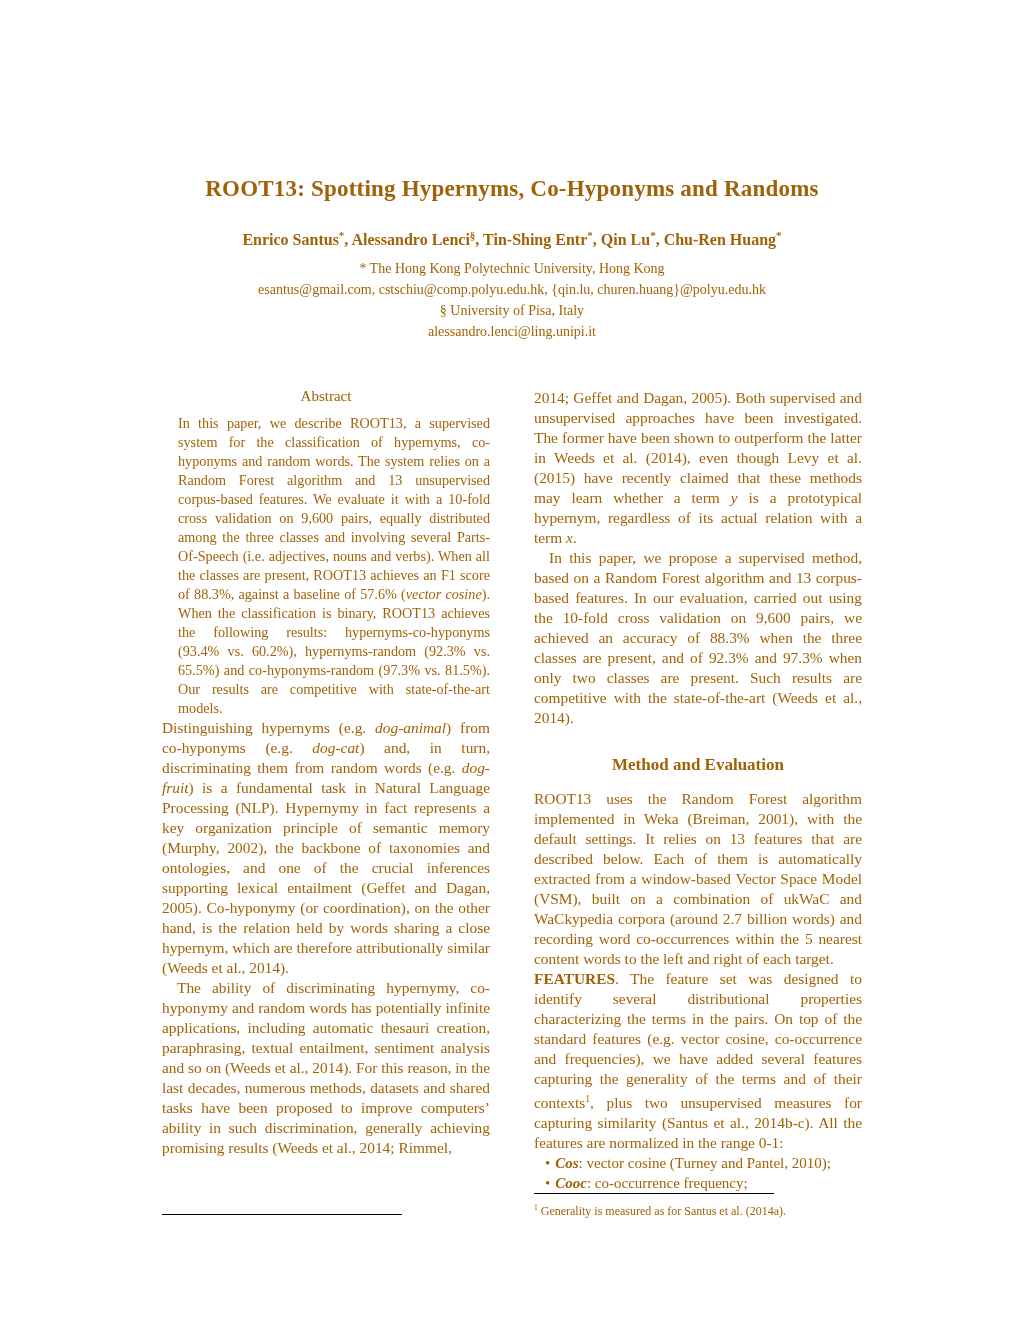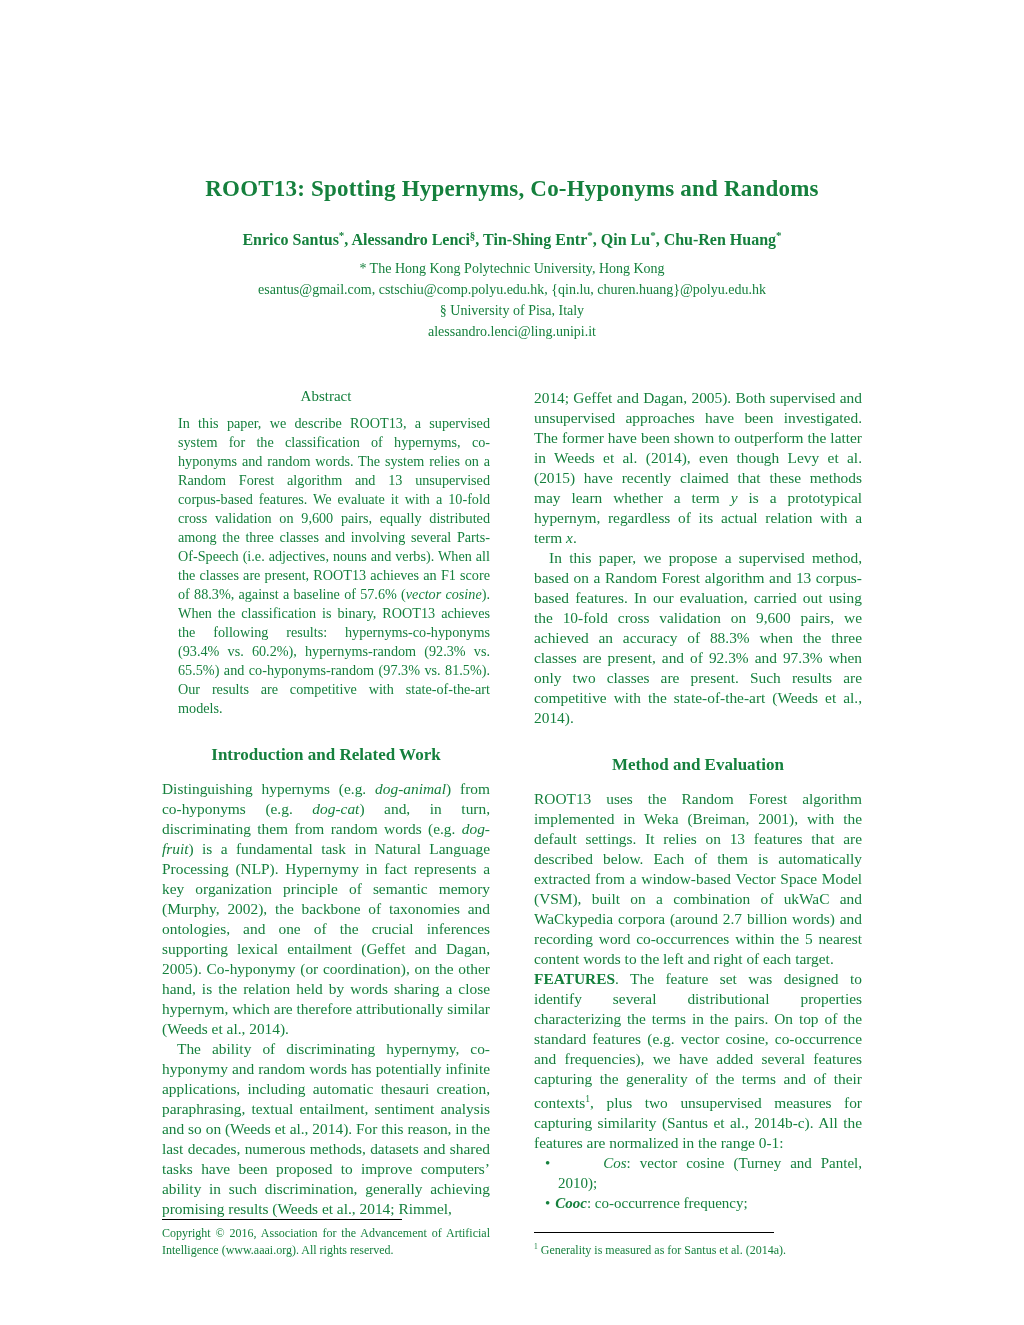--- a/index.html
+++ b/index.html
@@ -1,21 +1,21 @@
 <!DOCTYPE html>
 <html><head>
 <meta charset="utf-8">
 <style>
   * { margin: 0; padding: 0; box-sizing: border-box; }
   html, body { background: #ffffff; }
   .page {
     width: 880px;
     height: 1325px;
     background: #ffffff;
-    color: #15803d;
+    color: #a16207;
     font-family: "Liberation Serif", "DejaVu Serif", serif;
     overflow: hidden;
     position: relative;
     margin: 0 auto;
   }
   .header { text-align: center; padding-top: 176px; }
   .title { font-size: 23px; font-weight: bold; letter-spacing: 0.2px; }
   .authors { margin-top: 27px; font-size: 16px; font-weight: bold; }
   .authors sup { font-size: 11px; }
   .affil-block { margin-top: 9px; font-size: 14px; line-height: 21px; }
@@ -95,40 +95,38 @@
       <div class="affil-line">alessandro.lenci@ling.unipi.it</div>
     </div>
   </div>
 
   <div class="columns">
 
     <div class="col">
       <div class="abstract-heading">Abstract</div>
       <p class="abstract-body"><span>In this paper, we describe ROOT13, a supervised system for the classification of hypernyms, co-hyponyms and random words. The system relies on a Random Forest algorithm and 13 unsupervised corpus-based features. We evaluate it with a 10-fold cross validation on 9,600 pairs, equally distributed among the three classes and involving several Parts-Of-Speech (i.e. adjectives, nouns and verbs). When all the classes are present, ROOT13 achieves an F1 score of 88.3%, against a baseline of 57.6% (</span><span style="font-style: italic;">vector cosine</span><span>). When the classification is binary, ROOT13 achieves the following results: hypernyms-co-hyponyms (93.4% vs. 60.2%), hypernyms-random (92.3% vs. 65.5%) and co-hyponyms-random (97.3% vs. 81.5%). Our results are competitive with state-of-the-art models.</span></p>
 
-      <div class="section-heading">Introduction and Related Work</div>
       <p class="body"><span>Distinguishing hypernyms (e.g. </span><span style="font-style: italic;">dog-animal</span><span>) from co-hyponyms (e.g. </span><span style="font-style: italic;">dog-cat</span><span>) and, in turn, discriminating them from random words (e.g. </span><span style="font-style: italic;">dog-fruit</span><span>) is a fundamental task in Natural Language Processing (NLP). Hypernymy in fact represents a key organization principle of semantic memory (Murphy, 2002), the backbone of taxonomies and ontologies, and one of the crucial inferences supporting lexical entailment (Geffet and Dagan, 2005). Co-hyponymy (or coordination), on the other hand, is the relation held by words sharing a close hypernym, which are therefore attributionally similar (Weeds et al., 2014).</span></p>
       <p class="body indent">The ability of discriminating hypernymy, co-hyponymy and random words has potentially infinite applications, including automatic thesauri creation, paraphrasing, textual entailment, sentiment analysis and so on (Weeds et al., 2014). For this reason, in the last decades, numerous methods, datasets and shared tasks have been proposed to improve computers’ ability in such discrimination, generally achieving promising results (Weeds et al., 2014; Rimmel,</p>
 
       <div class="footnote">
         <hr class="footnote-rule">
-        <div class="footnote-text">Copyright © 2016, Association for the Advancement of Artificial Intelligence (www.aaai.org). All rights reserved.</div>
       </div>
     </div>
 
     <div class="col">
       <p class="body"><span>2014; Geffet and Dagan, 2005). Both supervised and unsupervised approaches have been investigated. The former have been shown to outperform the latter in Weeds et al. (2014), even though Levy et al. (2015) have recently claimed that these methods may learn whether a term </span><span style="font-style: italic;">y</span><span> is a prototypical hypernym, regardless of its actual relation with a term </span><span style="font-style: italic;">x</span><span>.</span></p>
       <p class="body indent">In this paper, we propose a supervised method, based on a Random Forest algorithm and 13 corpus-based features. In our evaluation, carried out using the 10-fold cross validation on 9,600 pairs, we achieved an accuracy of 88.3% when the three classes are present, and of 92.3% and 97.3% when only two classes are present. Such results are competitive with the state-of-the-art (Weeds et al., 2014).</p>
 
       <div class="section-heading">Method and Evaluation</div>
       <p class="body">ROOT13 uses the Random Forest algorithm implemented in Weka (Breiman, 2001), with the default settings. It relies on 13 features that are described below. Each of them is automatically extracted from a window-based Vector Space Model (VSM), built on a combination of ukWaC and WaCkypedia corpora (around 2.7 billion words) and recording word co-occurrences within the 5 nearest content words to the left and right of each target.</p>
       <p class="body"><span style="font-weight: bold;">FEATURES</span><span>. The feature set was designed to identify several distributional properties characterizing the terms in the pairs. On top of the standard features (e.g. vector cosine, co-occurrence and frequencies), we have added several features capturing the generality of the terms and of their contexts</span><sup>1</sup><span>, plus two unsupervised measures for capturing similarity (Santus et al., 2014b-c). All the features are normalized in the range 0-1:</span></p>
 
       <ul class="feature-list">
-        <li class="feature-item"><span class="bullet">•</span><span><span style="font-weight: normal; font-style: italic; margin-left: 48px;">Cos</span><span>: vector cosine (Turney and Pantel, 2010);</span></span></li>
+        <li class="feature-item"><span class="bullet">•</span><span><span style="font-weight: bold; font-style: italic;">Cos</span><span>: vector cosine (Turney and Pantel, 2010);</span></span></li>
         <li class="feature-item"><span class="bullet">•</span><span><span style="font-weight: bold; font-style: italic; margin-top: 8px;">Cooc</span><span>: co-occurrence frequency;</span></span></li>
       </ul>
 
       <div class="footnote">
         <hr class="footnote-rule">
         <div class="footnote-text"><sup>1</sup><span> Generality is measured as for Santus et al. (2014a).</span></div>
       </div>
     </div>
 
   </div>

